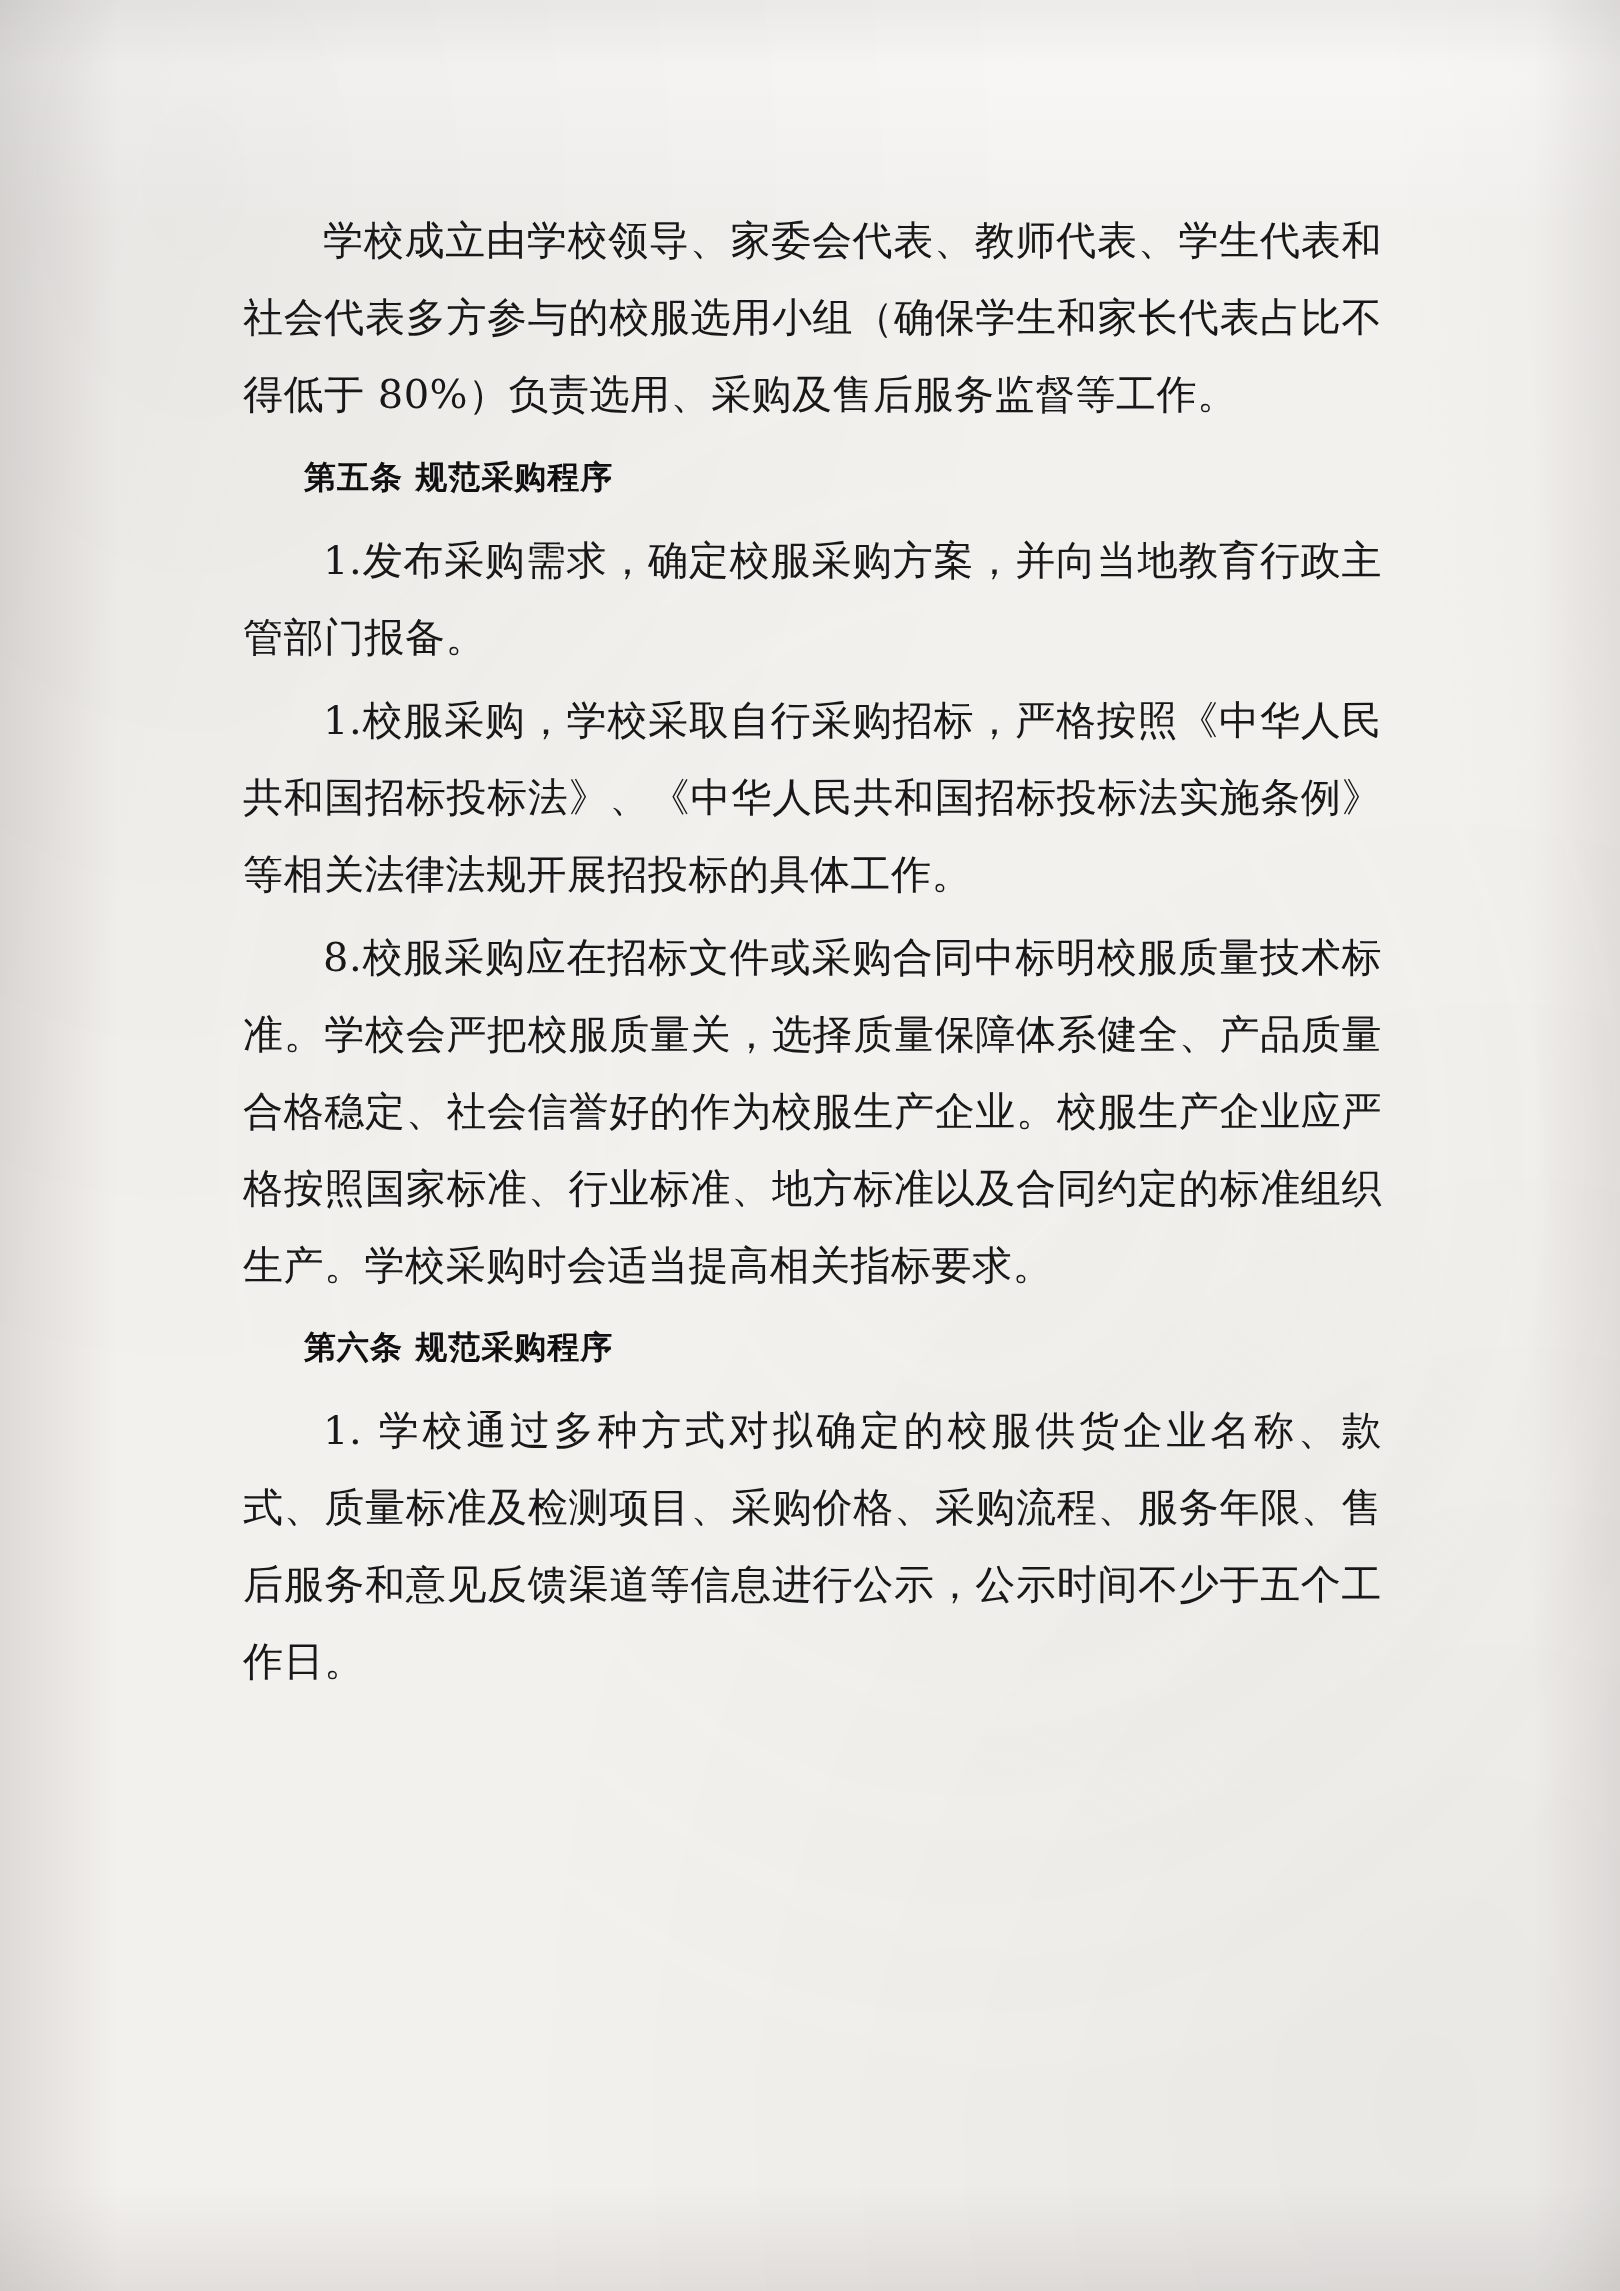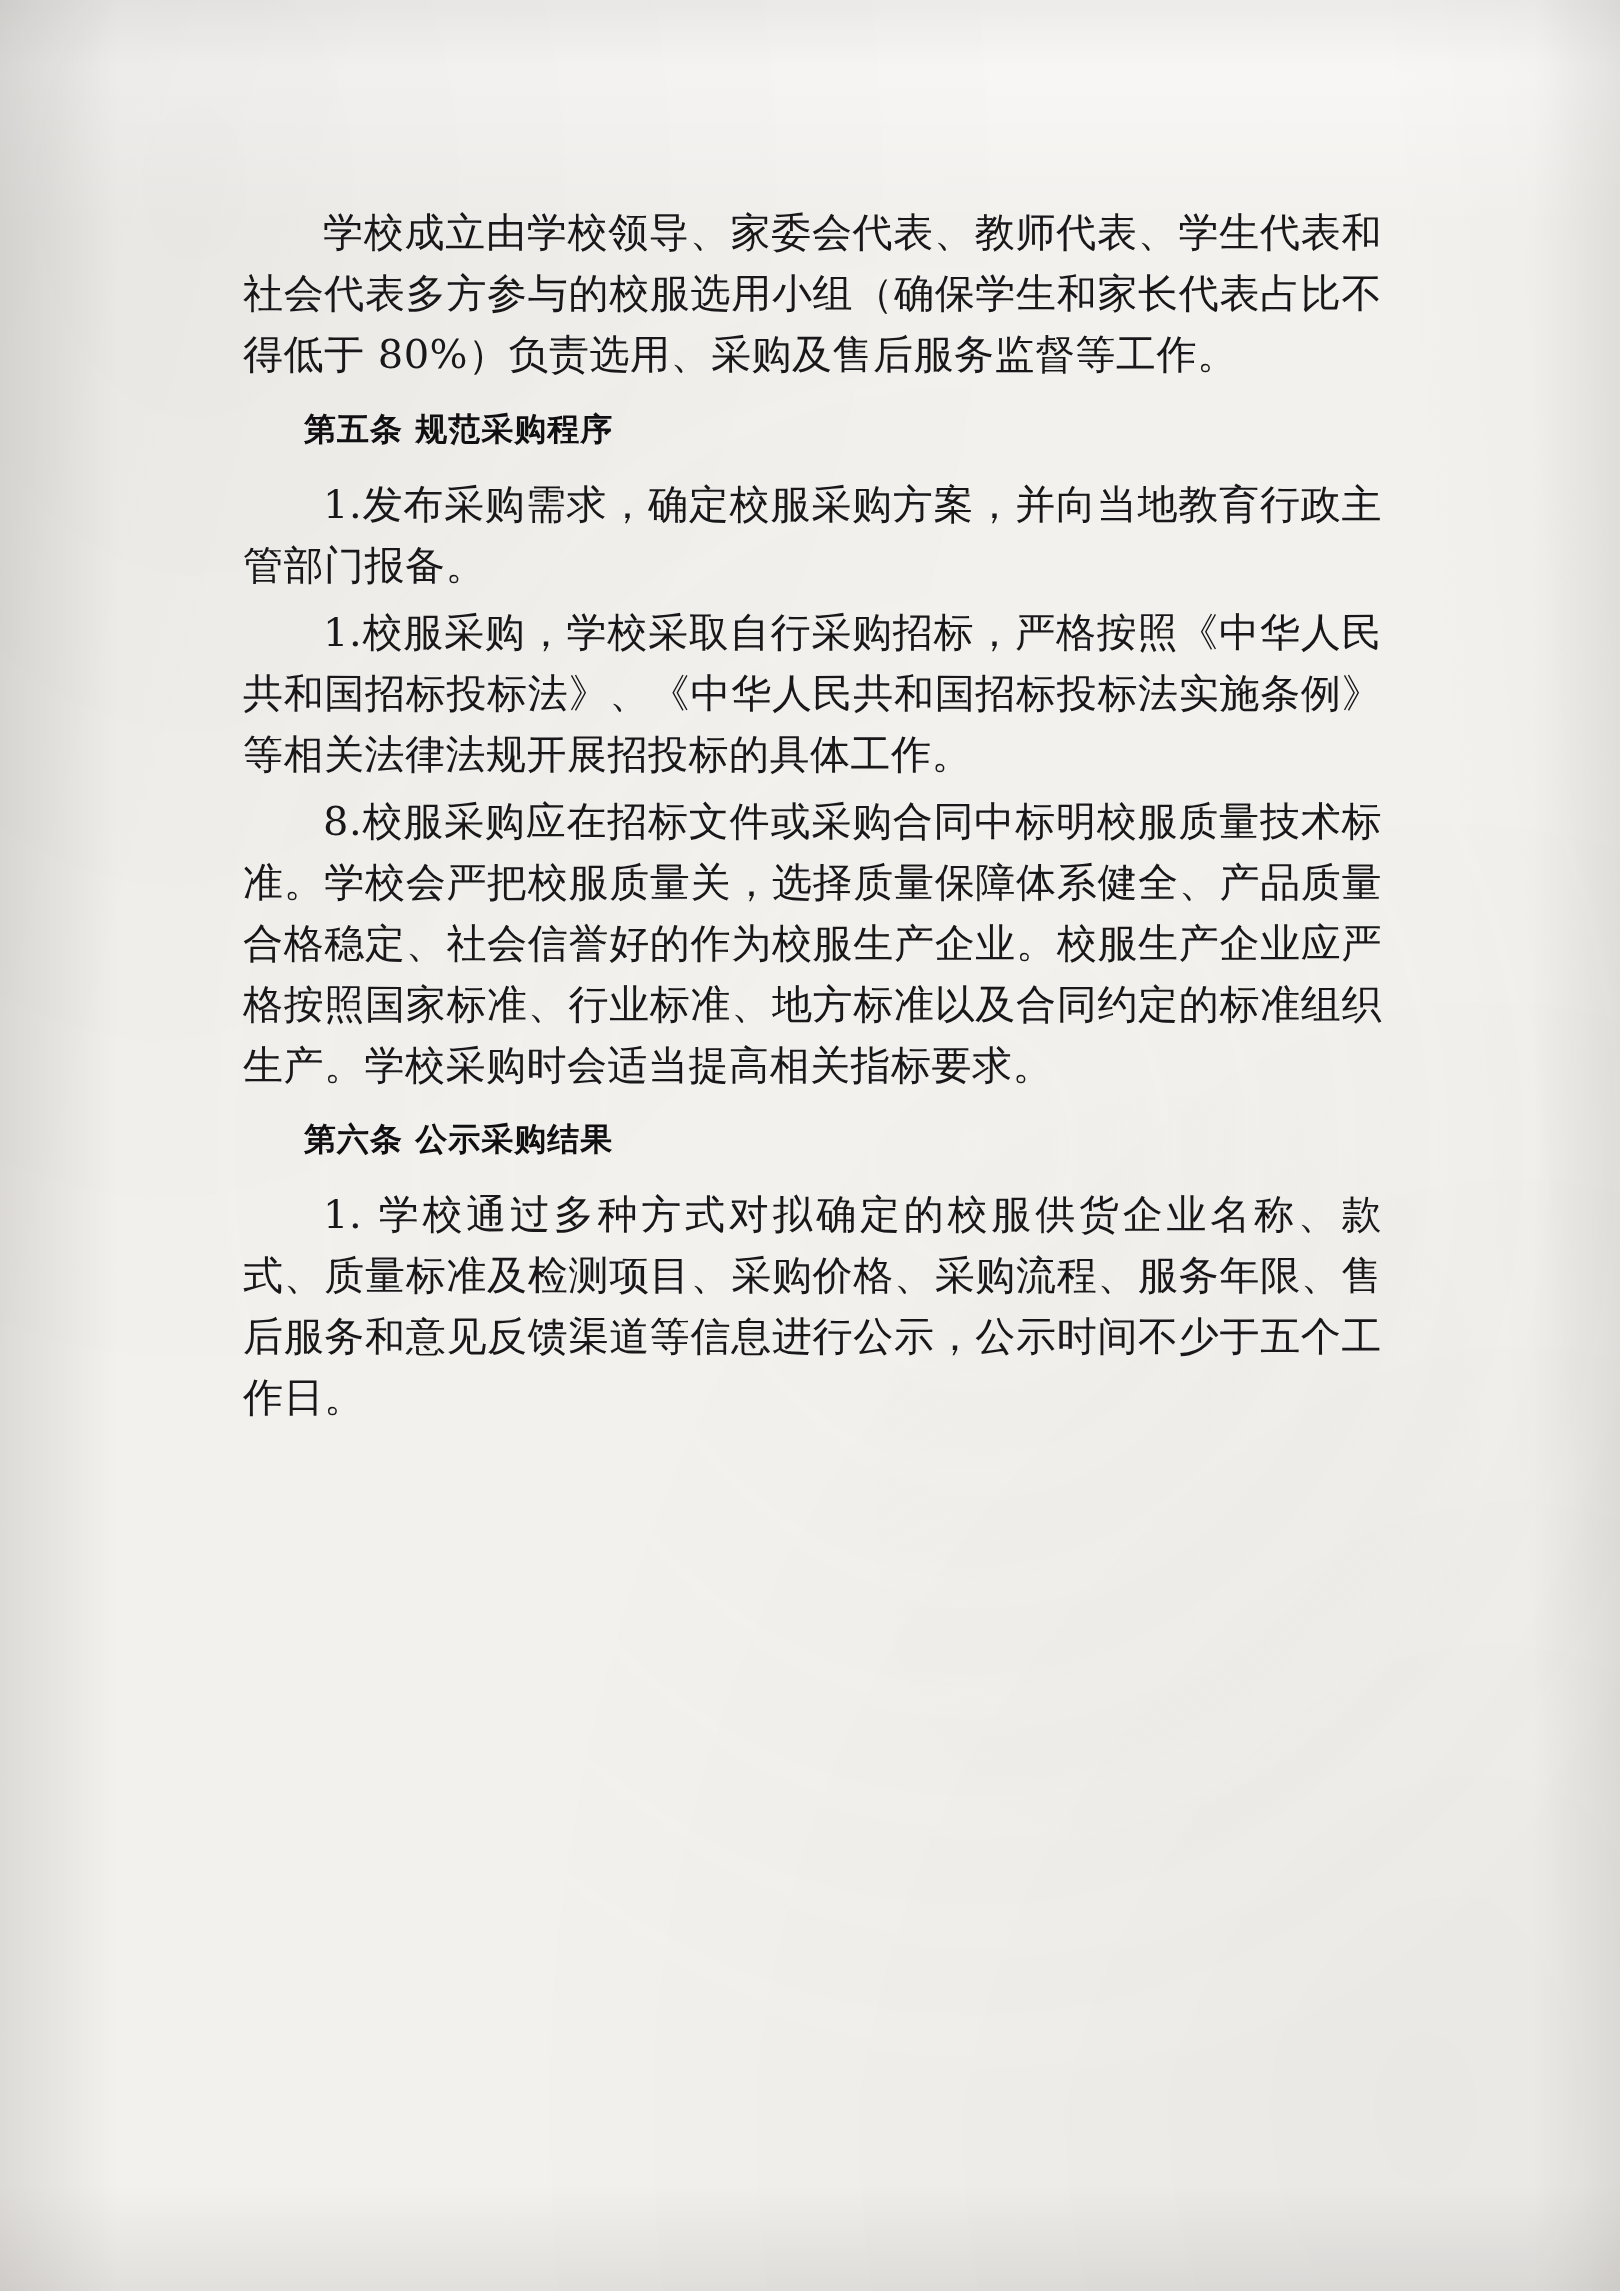--- a/index.html
+++ b/index.html
@@ -66,21 +66,21 @@
   .content {
     position: absolute;
     left: 243px;
     top: 202px;
     width: 1139px;
   }
 
   p.para {
     margin: 0 0 5.9px 0;
     font-size: 40px;
-    line-height: 61px;
+    line-height: 77px;
     color: #18181a;
     text-align: justify;
     text-justify: inter-character;
     letter-spacing: 0.5px;
     font-family: "DejaVu Serif", "Liberation Serif", serif;
     font-weight: 500;
   }
   p.indent {
     text-indent: 80px;
   }
@@ -113,19 +113,19 @@
     <p class="para indent blk">学校成立由学校领导、家委会代表、教师代表、学生代表和社会代表多方参与的校服选用小组（确保学生和家长代表占比不得低于 80%）负责选用、采购及售后服务监督等工作。</p>
 
     <p class="heading blk">第五条  规范采购程序</p>
 
     <p class="para indent blk">1.发布采购需求，确定校服采购方案，并向当地教育行政主管部门报备。</p>
 
     <p class="para indent blk">1.校服采购，学校采取自行采购招标，严格按照《中华人民共和国招标投标法》、《中华人民共和国招标投标法实施条例》等相关法律法规开展招投标的具体工作。</p>
 
     <p class="para indent blk">8.校服采购应在招标文件或采购合同中标明校服质量技术标准。学校会严把校服质量关，选择质量保障体系健全、产品质量合格稳定、社会信誉好的作为校服生产企业。校服生产企业应严格按照国家标准、行业标准、地方标准以及合同约定的标准组织生产。学校采购时会适当提高相关指标要求。</p>
 
-    <p class="heading blk">第六条  公示采购结果</p>
+    <p class="heading blk">第六条  规范采购程序</p>
 
     <p class="para indent blk">1. 学校通过多种方式对拟确定的校服供货企业名称、款式、质量标准及检测项目、采购价格、采购流程、服务年限、售后服务和意见反馈渠道等信息进行公示，公示时间不少于五个工作日。</p>
 
   </div>
 </div>
 
 
 </body></html>

